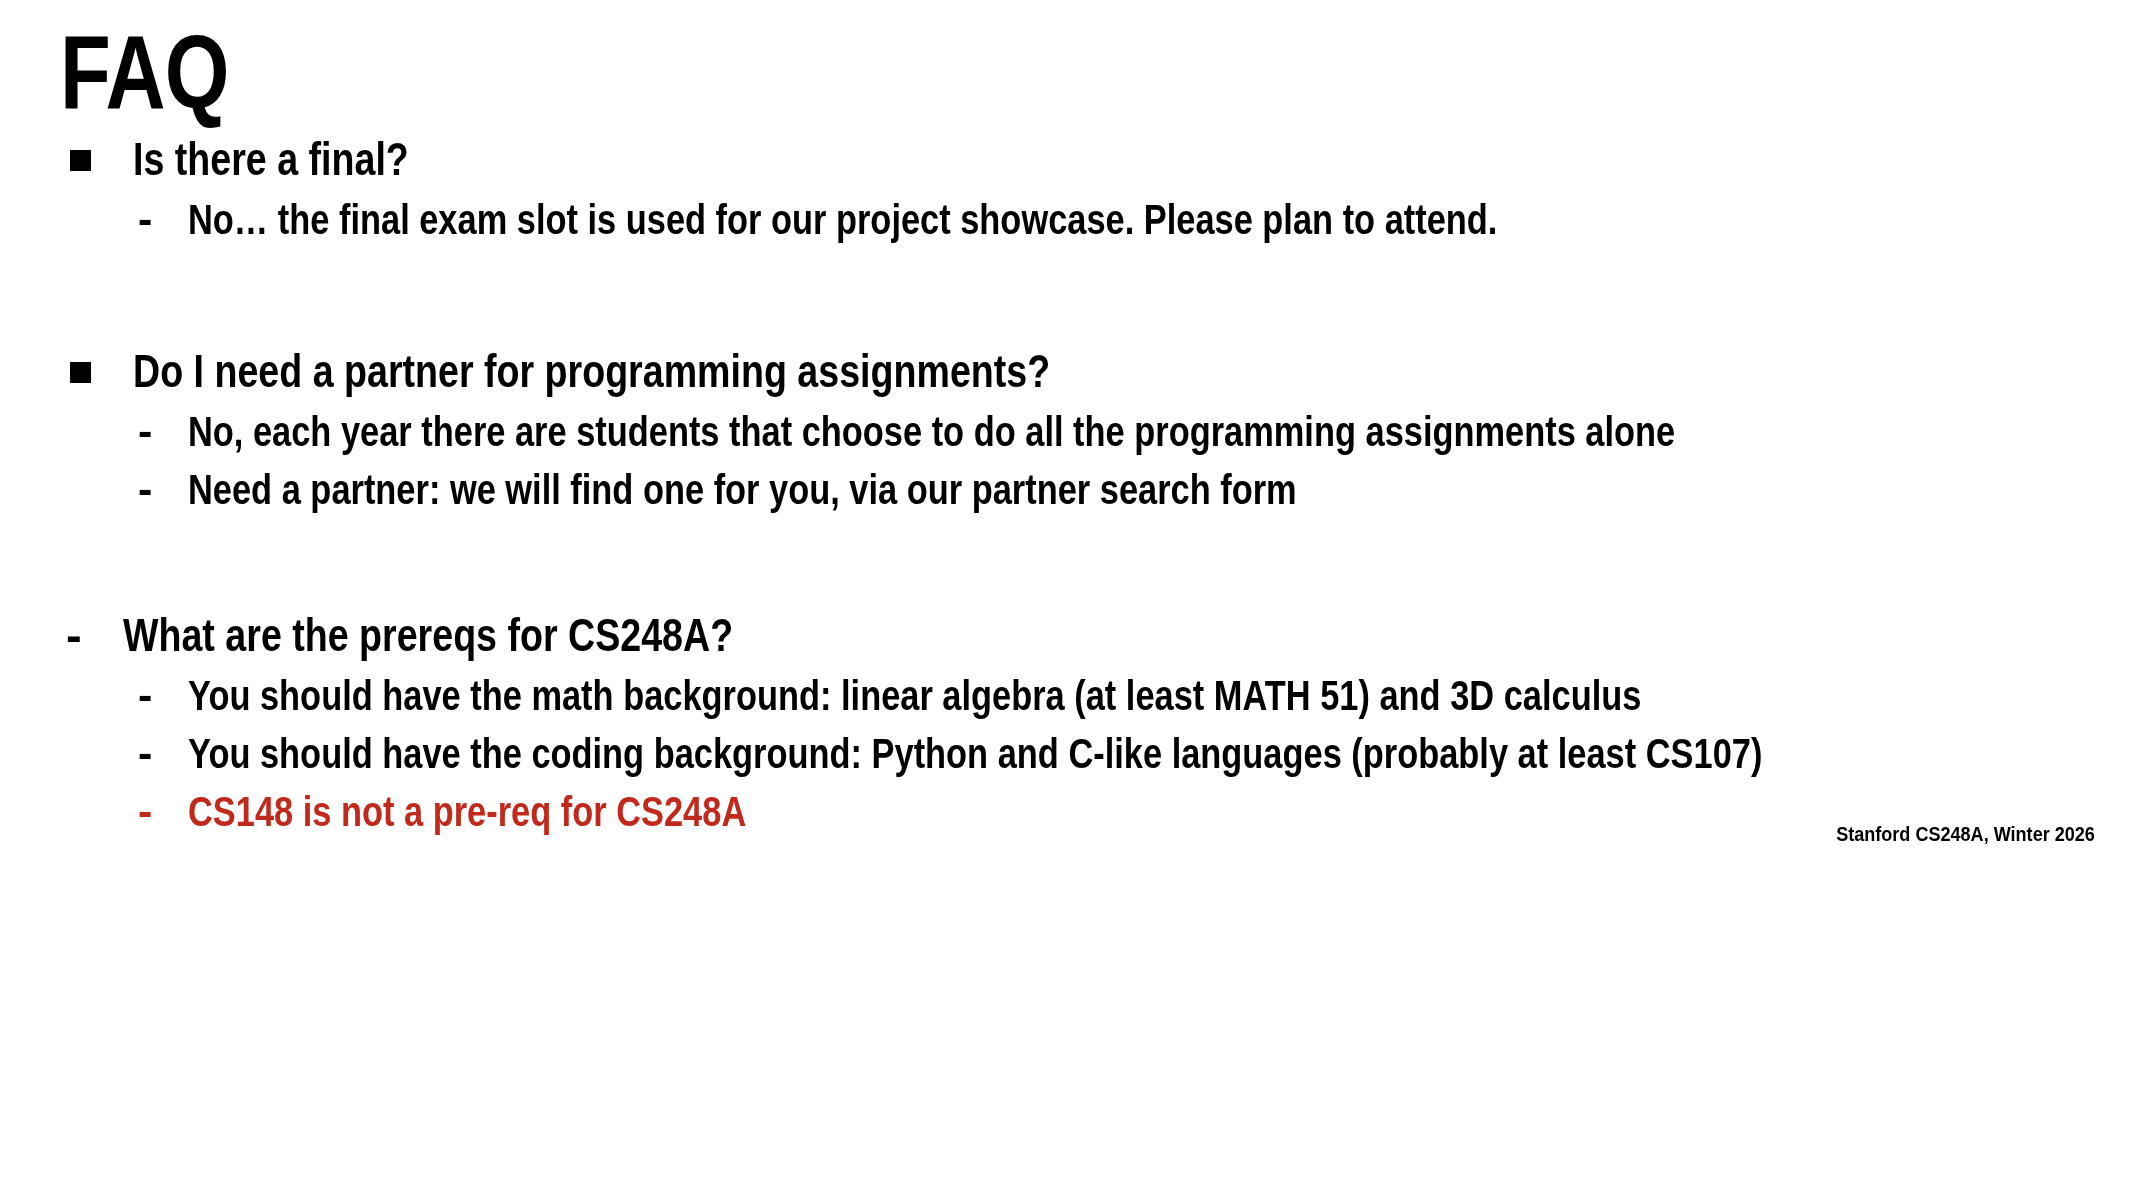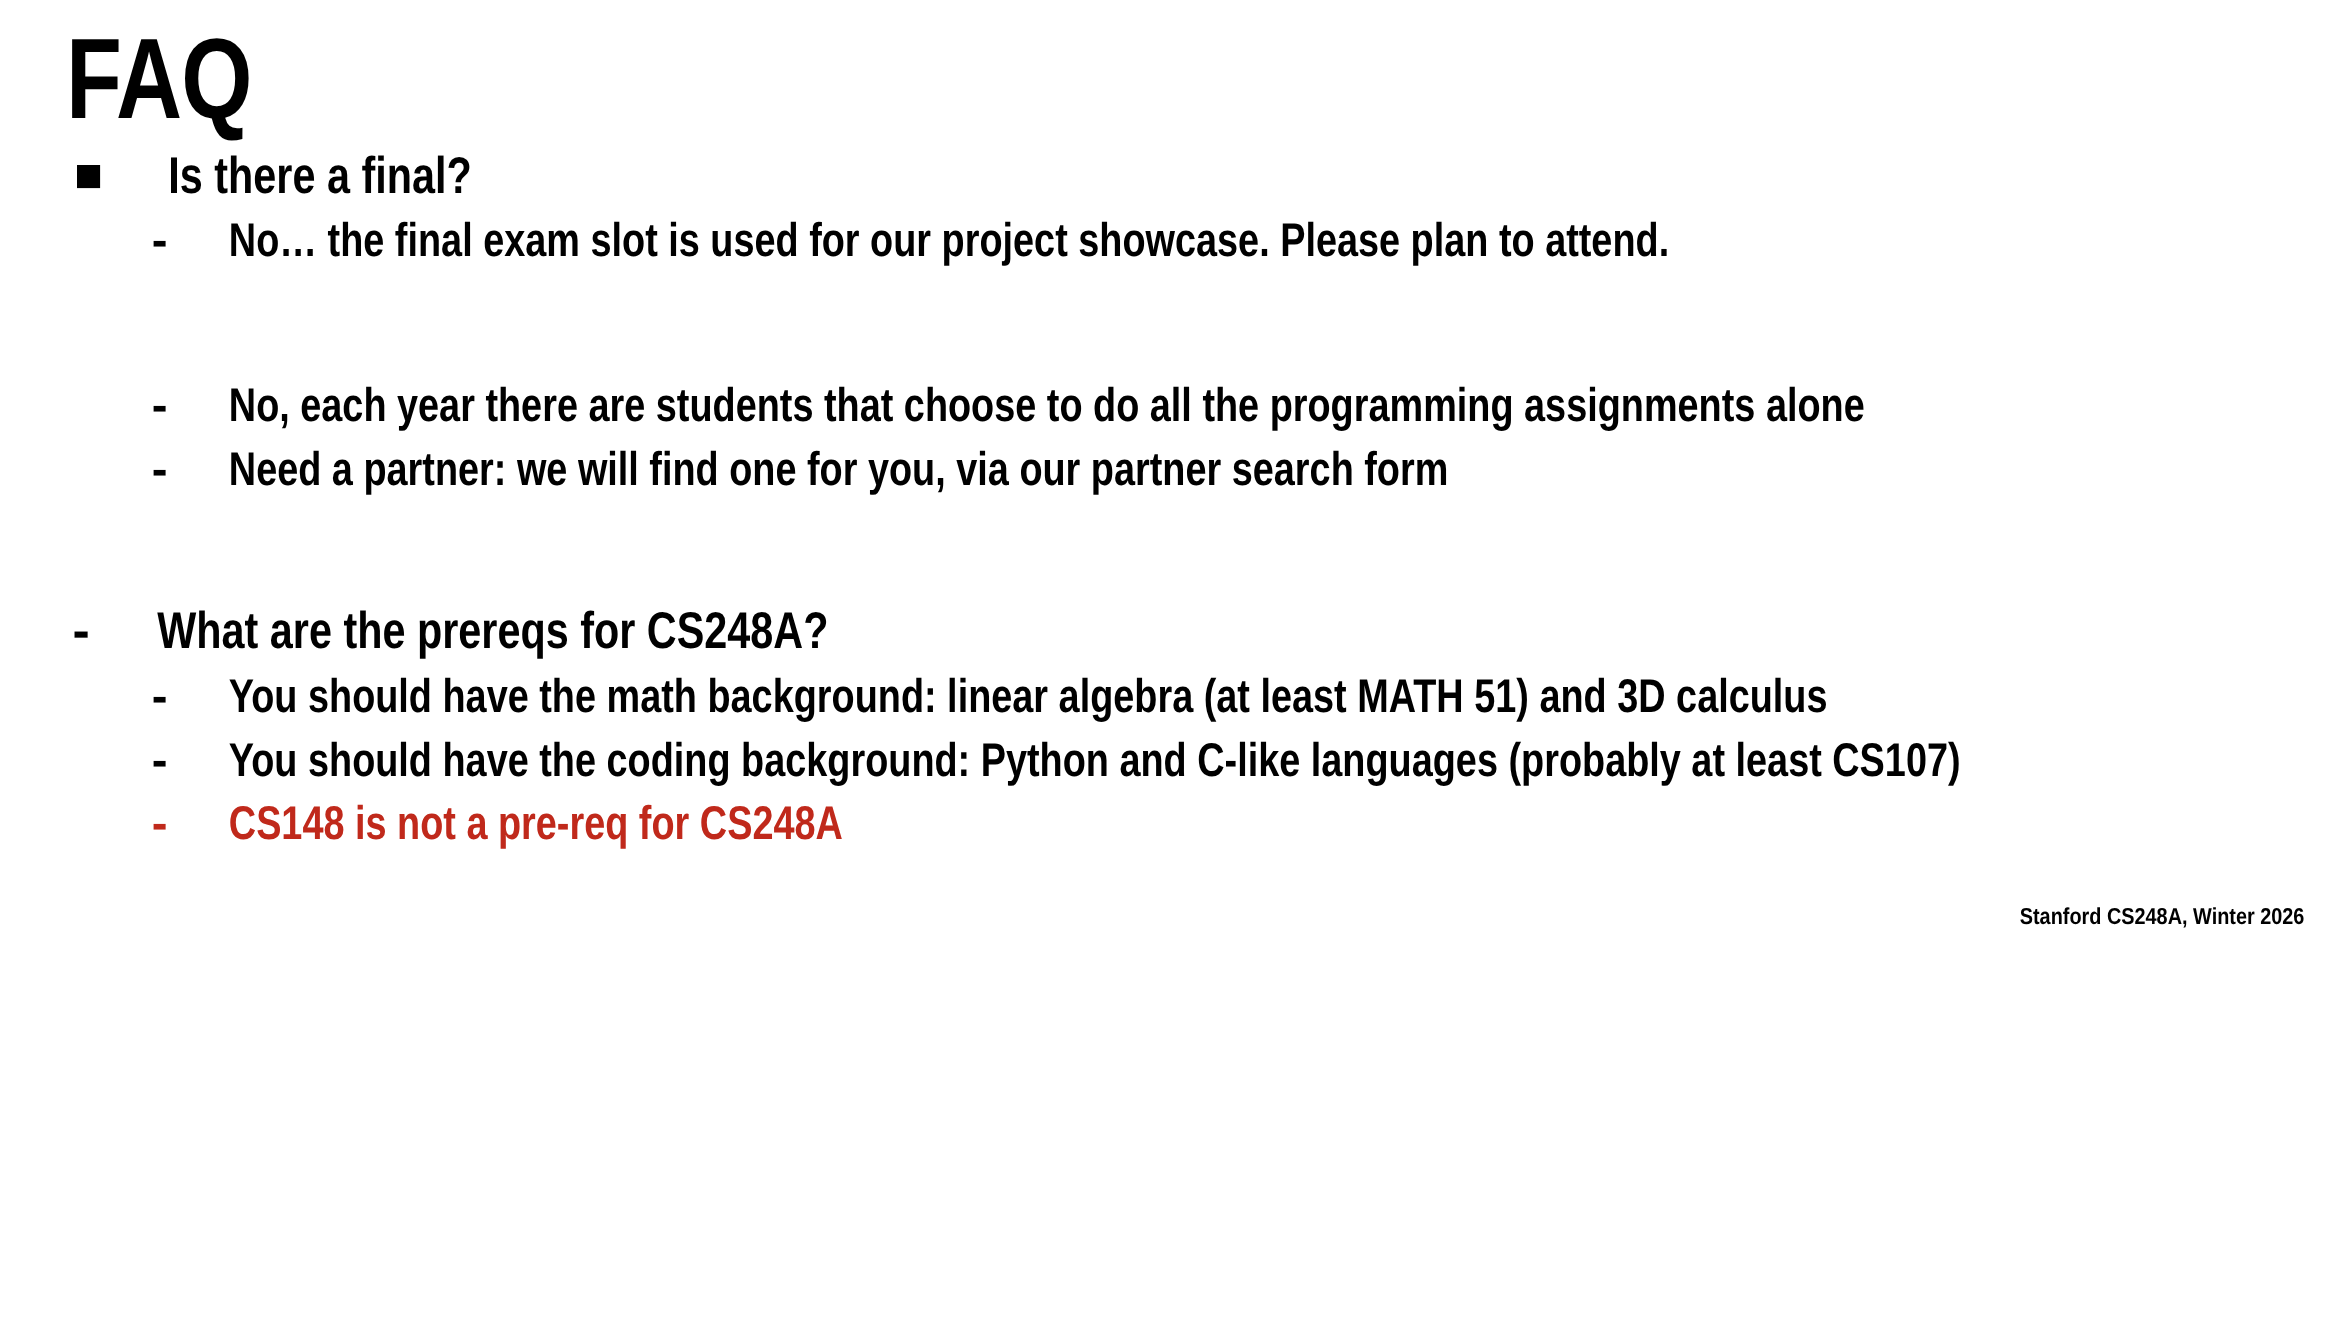--- a/index.html
+++ b/index.html
@@ -41,21 +41,20 @@
     position: absolute;
     left: 0;
     top: 128px;
     width: 2133px;
   }
 
   .bullet-row {
     position: relative;
     display: block;
     white-space: nowrap;
-    padding-left: 20px;
   }
 
   
   .marker {
     position: absolute;
     top: 0;
     display: inline-block;
     color: #000000;
     font-weight: 700;
     line-height: inherit;
@@ -165,20 +164,24 @@
       <span class="label">Is there a final?</span>
     </div>
 
     <div class="bullet-row lvl2">
       <span class="marker marker-dash">-</span>
       <span class="label">No… the final exam slot is used for our project showcase. Please plan to attend.</span>
     </div>
 
     <div class="spacer-lg"></div>
 
+    <div class="bullet-row lvl1">
+      <span class="marker marker-square"></span>
+      <span class="label">Do I need a partner for programming assignments?</span>
+    </div>
 
     <div class="bullet-row lvl2">
       <span class="marker marker-dash">-</span>
       <span class="label">No, each year there are students that choose to do all the programming assignments alone</span>
     </div>
 
     <div class="bullet-row lvl2">
       <span class="marker marker-dash">-</span>
       <span class="label">Need a partner: we will find one for you, via our partner search form</span>
     </div>

